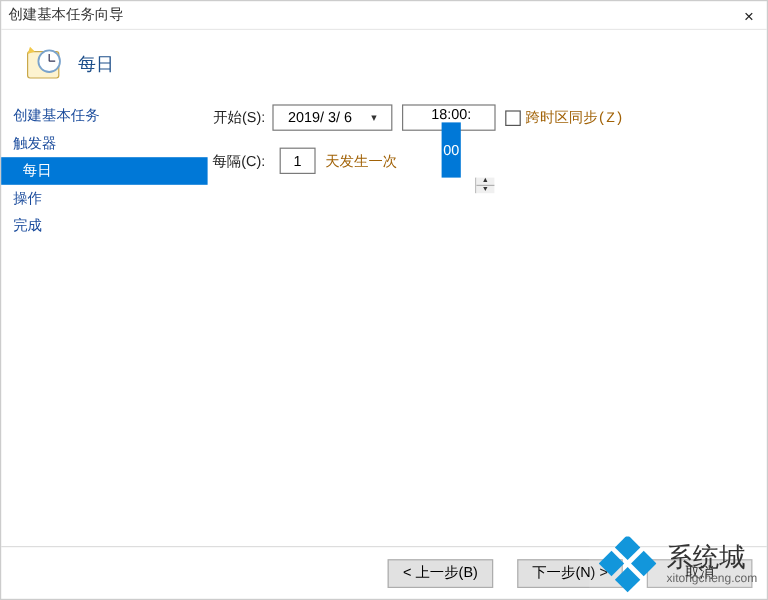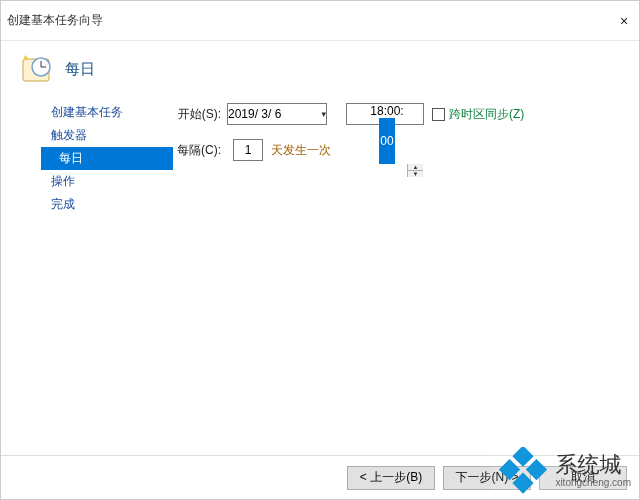--- a/index.html
+++ b/index.html
@@ -1,44 +1,44 @@
 <!DOCTYPE html>
 <html><head>
 <meta charset="utf-8">
 <style>
   * { box-sizing: border-box; }
   html, body { margin: 0; padding: 0; font-family: "Microsoft YaHei", "Segoe UI", sans-serif; font-size: 12px; background: #fff; }
   .window { width: 640px; height: 500px; border: 1px solid #ccc; position: relative; background: #fff; display: flex; flex-direction: column; }
-  .titlebar { height: 40px; display: flex; align-items: center; padding: 0 6px; border-bottom: 1px solid #e8e8e8; }
+  .titlebar { height: 24px; display: flex; align-items: center; padding: 0 6px; border-bottom: 1px solid #e8e8e8; }
   .titlebar .title { flex: 1; font-size: 12px; color: #333; }
   .titlebar .close { width: 18px; text-align: center; font-size: 14px; color: #222; cursor: default; }
   .header { display: flex; align-items: center; padding: 12px 16px 16px 16px; }
   .header-icon { width: 32px; height: 32px; margin-right: 12px; margin-left: 4px; }
   .header-title { font-size: 15px; color: #1e4f8a; }
   .body { flex: 1; display: flex; }
-  .sidebar { width: 172px; padding-top: 0; padding-left: 40px; }
+  .sidebar { width: 172px; padding-top: 0; }
   .side-link { padding: 3px 10px; color: #1a4b9c; cursor: default; }
   .side-sub { padding: 3px 10px 3px 18px; color: #1a4b9c; cursor: default; }
   .side-sub.selected { background: #0078d7; color: #fff; }
   .content { flex: 1; padding-top: 2px; }
   .row { display: flex; align-items: center; margin-bottom: 14px; }
   .row .lbl { width: 48px; text-align: right; margin-right: 6px; color: #222; }
   .datebox, .timebox, .numbox { border: 1px solid #7a7a7a; height: 22px; background: #fff; display: inline-flex; align-items: center; }
-  .datebox { width: 100px; padding: 0 0; margin-right: 19px; position: relative; }
+  .datebox { width: 100px; padding: 0 12px; margin-right: 8px; position: relative; }
   .datebox .dd { margin-left: auto; font-size: 9px; color: #333; }
   .timebox { width: 78px; padding: 0 0 0 4px; margin-right: 8px; flex-direction: column; }
   .timebox .sel { background: #0078d7; color: #fff; padding: 16px 1px; }
   .spinner { width: 16px; height: 20px; border-left: 1px solid #b0b0b0; display: flex; flex-direction: column; margin-left: auto; }
   .spinner div { flex: 1; display: flex; align-items: center; justify-content: center; font-size: 6px; color: #333; background: #f0f0f0; }
   .spinner div:first-child { border-bottom: 1px solid #b0b0b0; }
   .chk { width: 13px; height: 13px; border: 1px solid #555; margin-right: 4px; }
-  .chk-label { color: #15803d; }
+  .chk-label { color: #a16207; font-family: Liberation Mono, monospace; }
   .numbox { width: 30px; padding: 0 4px; margin: 0 8px 0 6px; justify-content: center; }
   .suffix { color: #a16207; }
-  .footer { height: 44px; border-top: 1px solid #ddd; display: flex; align-items: center; justify-content: flex-end; padding: 0 12px; gap: 8px; }
+  .footer { height: 44px; border-top: 1px solid #ddd; display: flex; align-items: center; justify-content: flex-end; padding: 0 12px; gap: 20px; }
   .btn { min-width: 88px; height: 24px; border: 1px solid #adadad; background: #e1e1e1; display: inline-flex; align-items: center; justify-content: center; cursor: default; font-size: 12px; }
   .watermark { position: absolute; right: 0; bottom: 0; pointer-events: none; display: flex; align-items: center; gap: 8px; background: rgba(255,255,255,0.1); padding: 4px 8px; margin-top: 12px; }
   .wm-logo { width: 48px; height: 48px; position: relative; }
   .wm-text { color: #333; }
   .wm-main { font-size: 22px; font-weight: 500; line-height: 1; }
   .wm-sub { font-size: 10px; color: #666; line-height: 1.3; }
 </style>
 </head>
 <body>
 

